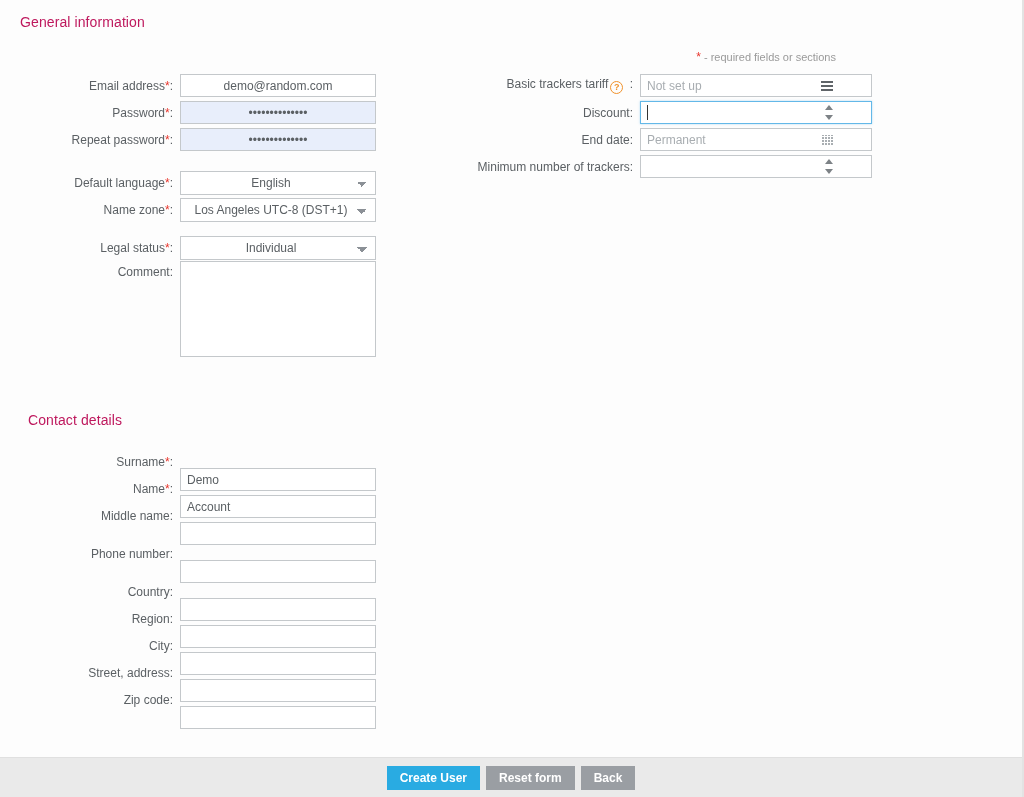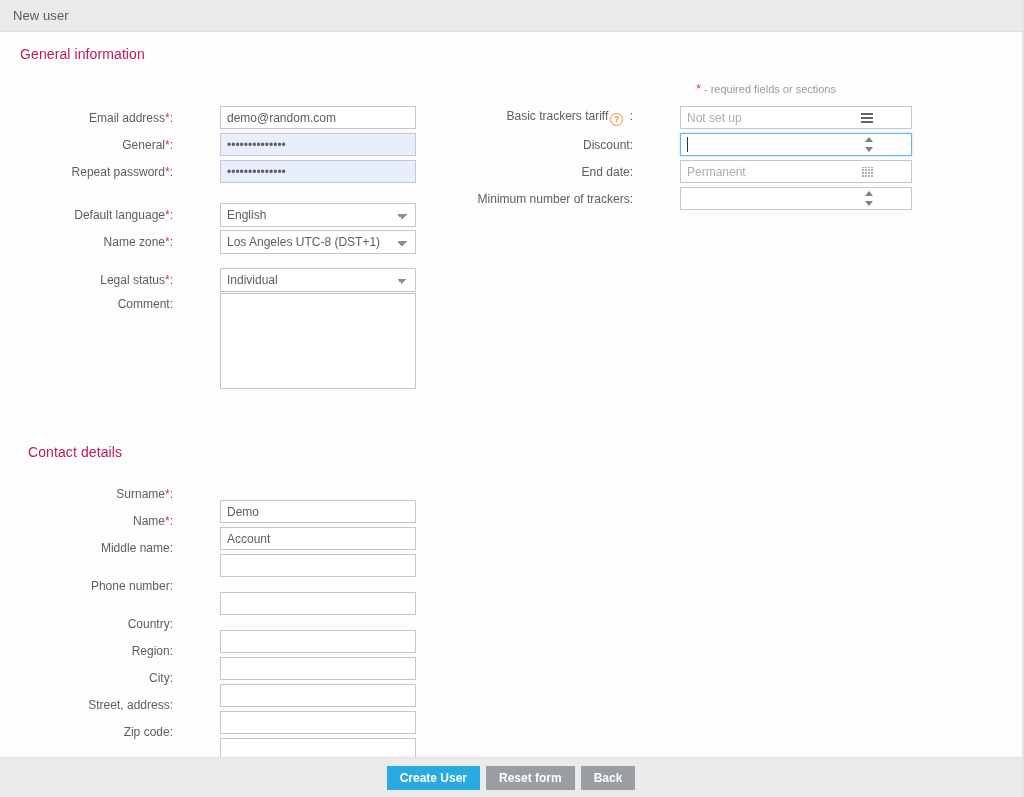--- a/index.html
+++ b/index.html
@@ -56,21 +56,20 @@
     white-space: nowrap;
   }
   .req-note .star { color: #e8352c; font-size: 12px; }
 
   
   .row {
     display: flex;
     align-items: center;
     height: 27px;
     margin-bottom: 0;
-    gap: 40px;
   }
   .row .lbl {
     text-align: right;
     font-size: 12px;
     color: #5b6064;
     padding-right: 7px;
     white-space: nowrap;
   }
   .star { color: #e8352c; }
 
@@ -84,21 +83,21 @@
     padding: 0 6px;
     outline: none;
     border-radius: 0;
   }
   .fld::placeholder { color: #a8adb1; }
   .fld.pw { background: #e8eefb; }
 
   
   .col-left { position: absolute; left: 0; top: 72px; }
   .col-left .lbl { width: 180px; }
-  .col-left .fld { width: 196px; }
+  .col-left .fld { width: 196px; text-align: center; }
 
   select.fld {
     -webkit-appearance: none;
     appearance: none;
     height: 24px;
     padding-right: 20px;
     background-image:
       linear-gradient(45deg, transparent 50%, #8b9096 50%),
       linear-gradient(135deg, #8b9096 50%, transparent 50%);
     background-position:
@@ -223,41 +222,38 @@
     border-radius: 0;
   }
   .btn.primary { background: #29abe2; }
   .btn.muted { background: #9a9ea3; }
 </style>
 </head>
 <body>
 
 <div class="app">
 
-  <div class="titlebar">
-    <span class="title">New user</span>
-  </div>
 
   <div class="content">
 
     <div class="section-head">General information</div>
 
     <div class="req-note">
       <span class="star">*</span><span> - required fields or sections</span>
     </div>
 
     <div class="col-left">
 
       <div class="row">
         <div class="lbl"><span>Email address</span><span class="star">*</span>:</div>
         <input class="fld" type="text" value="demo@random.com" style="">
       </div>
 
       <div class="row">
-        <div class="lbl"><span>General</span><span class="star">*</span>:</div>
+        <div class="lbl"><span>Password</span><span class="star">*</span>:</div>
         <input class="fld pw" type="text" value="••••••••••••••" style="">
       </div>
 
       <div class="row">
         <div class="lbl"><span>Repeat password</span><span class="star">*</span>:</div>
         <input class="fld pw" type="text" value="••••••••••••••" style="">
       </div>
 
 
       <div class="gap-md"></div>

